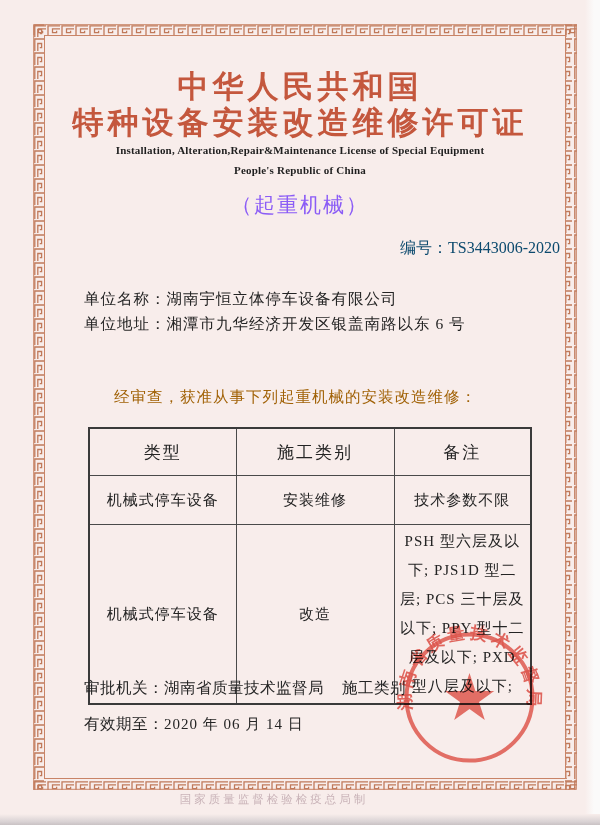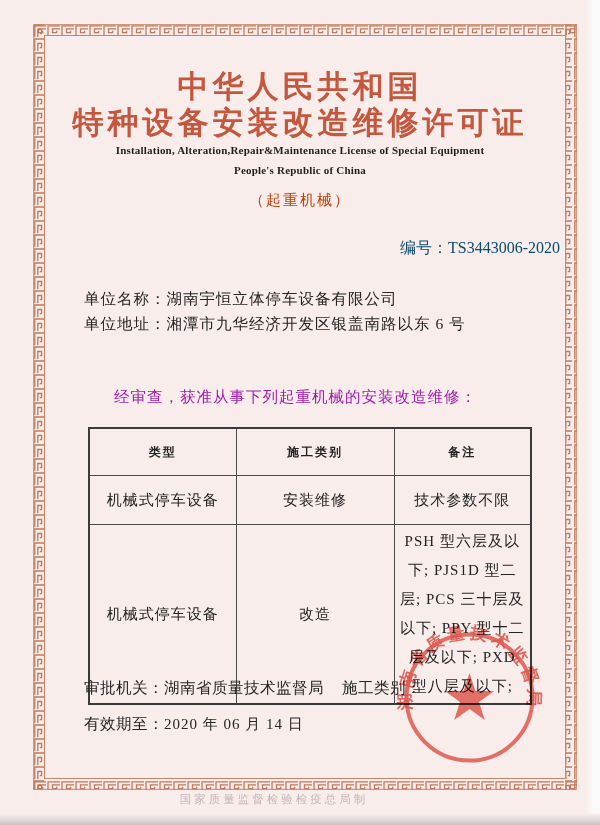--- a/index.html
+++ b/index.html
@@ -11,35 +11,35 @@
   }
   .edge-right{position:absolute;top:0;right:0;width:15px;height:100%;
     background:linear-gradient(90deg,rgba(251,250,250,0),#fbfafa 60%);}
   .edge-bottom{position:absolute;left:0;bottom:0;width:100%;height:11px;
     background:linear-gradient(#f8edeb,#d9d2d4 70%,#c9c2c4);}
   .frame{position:absolute;left:33px;top:24px;}
   .abs{position:absolute;}
   .ctr{width:600px;left:0;text-align:center;}
   .title-cn{font-weight:bold;color:#c4573d;font-size:31px;letter-spacing:4px;line-height:34px;}
   .title-en{font-weight:bold;color:#1f1f1f;font-size:11px;letter-spacing:0.2px;}
-  .category{font-size:15px;letter-spacing:2px;color:#c2410c;}
+  .category{font-size:21px;letter-spacing:2px;color:#8b5cf6;}
   .license-line{width:560px;left:0;text-align:right;font-size:16px;color:#0c4a6e;}
   .license-no{font-family:"Liberation Serif",serif;}
   .field-line{left:84px;font-size:15.5px;color:#242424;letter-spacing:1px;}
-  .statement{left:114px;font-size:15.5px;color:#a21caf;letter-spacing:1px;}
+  .statement{left:114px;font-size:15.5px;color:#a16207;letter-spacing:1px;}
   table.lic{
     position:absolute;left:88px;top:427px;width:442px;
     border-collapse:collapse;table-layout:fixed;
   }
   table.lic td,table.lic th{
     border:1px solid #4a4a4a;text-align:center;vertical-align:middle;
     font-size:15px;color:#242424;letter-spacing:1px;padding:2px 4px;
   }
   table.lic{border:2px solid #3a3a3a;}
-  table.lic th{font-size:12px;font-weight:bold;height:42px;letter-spacing:2px;}
+  table.lic th{font-size:17px;font-weight:normal;height:42px;letter-spacing:2px;}
   .r1 td{height:44px;}
   .r2 td{height:122px;}
   td.remark{
     font-size:13.2px;text-align:left;line-height:29px;padding:4px 7px;
     letter-spacing:0.4px;
   }
   .c1{width:147px;} .c2{width:158px;} .c3{width:137px;}
   .footline{font-size:15.5px;color:#242424;letter-spacing:0.5px;}
   .date{font-family:Liberation Serif, serif;font-size:15px;letter-spacing:1px;}
   .seal{position:absolute;left:392px;top:620px;opacity:0.88;mix-blend-mode:multiply;}

